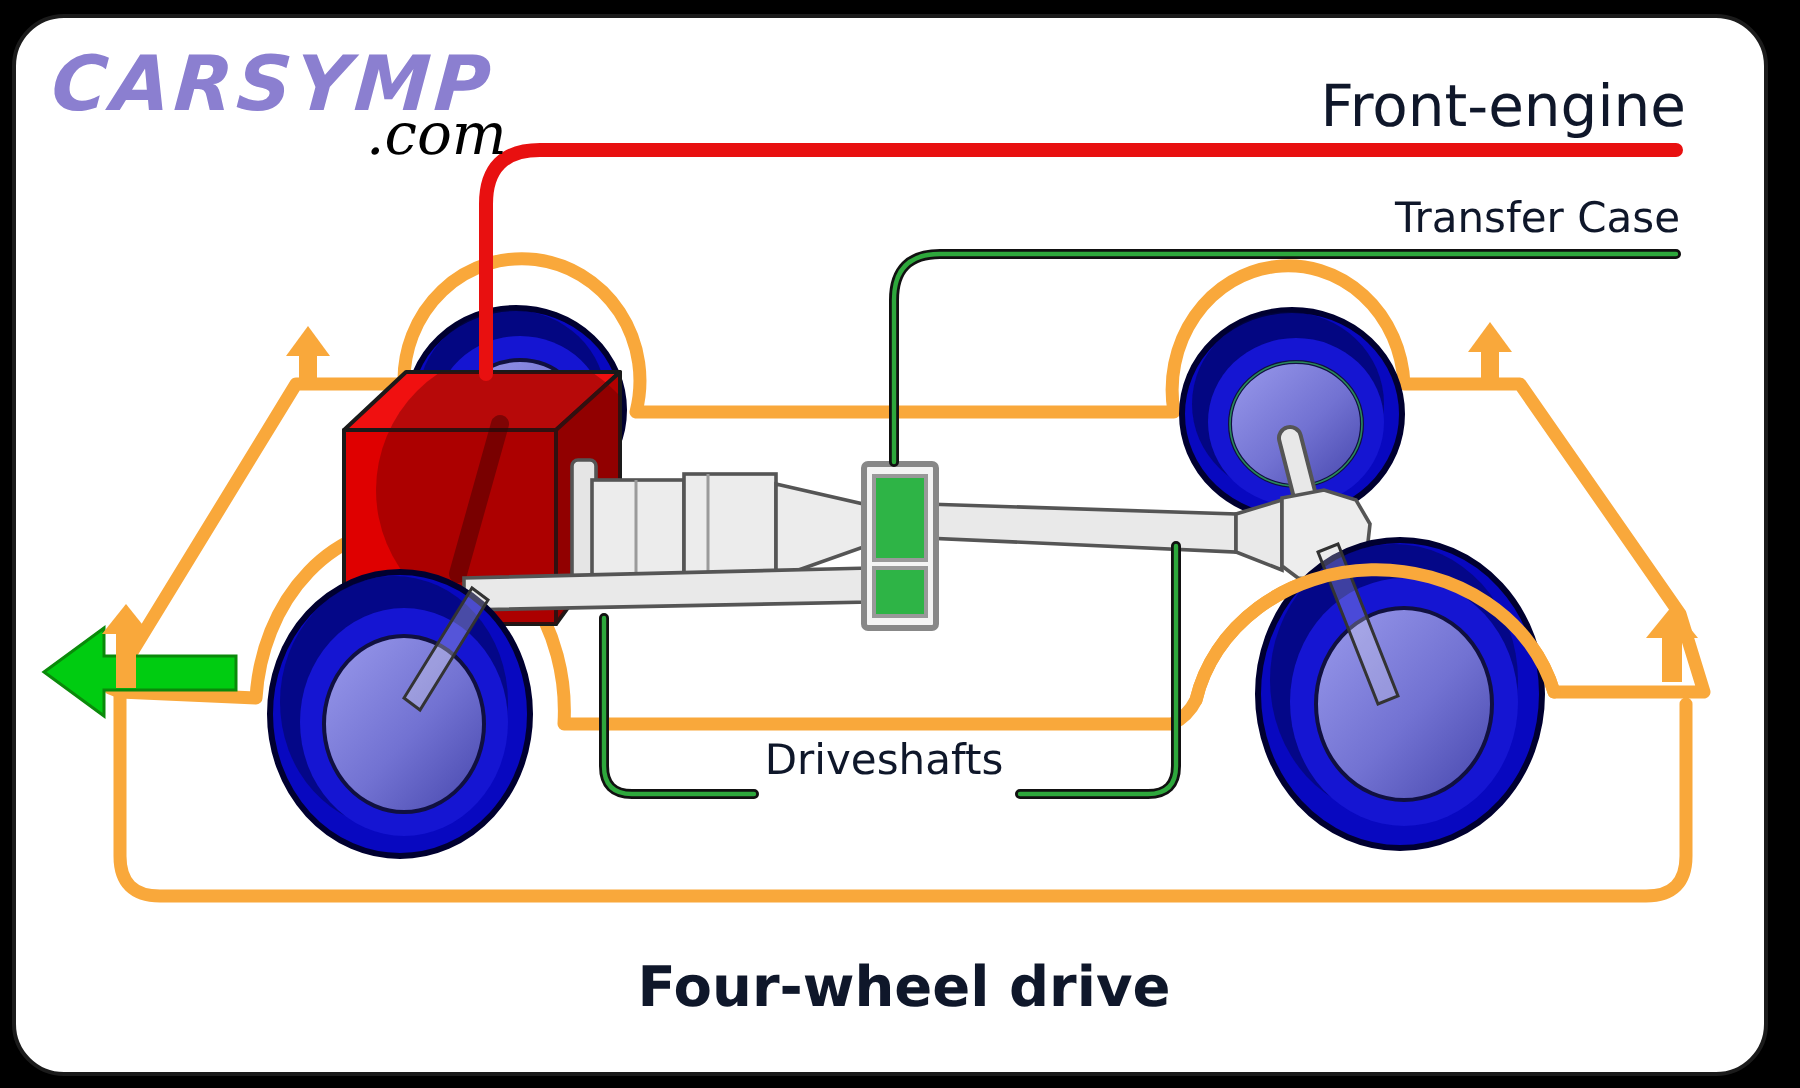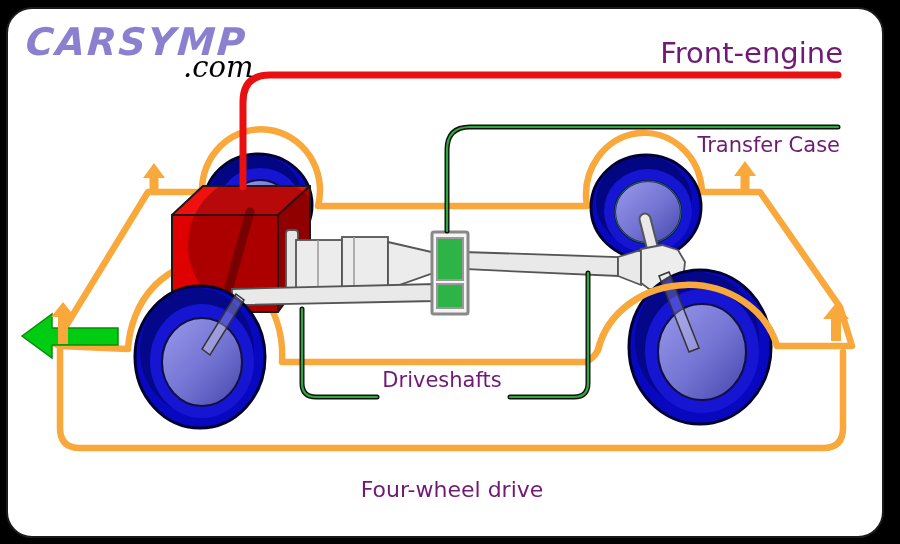--- a/index.html
+++ b/index.html
@@ -2,29 +2,29 @@
 <html><head>
 <meta charset="utf-8">
 <style>
   html,body{margin:0;padding:0;}
   body{width:900px;height:544px;position:relative;overflow:hidden;background:#ffffff;
        font-family:"DejaVu Sans","Liberation Sans",sans-serif;}
   .frame{position:absolute;left:0;top:0;width:900px;height:544px;background:#000;}
   .card{position:absolute;left:6px;top:7px;width:878px;height:531px;background:#fff;
         border:2px solid #1b1b1b;border-radius:26px;box-sizing:border-box;}
   svg.scene{position:absolute;left:0;top:0;width:900px;height:544px;}
-  .txt{position:absolute;color:#701a75;white-space:nowrap;}
+  .txt{position:absolute;color:#0f172a;white-space:nowrap;}
   .logo-brand{left:26px;top:20px;font-size:38px;font-weight:bold;font-style:italic;
               letter-spacing:2px;color:#8b7fd0;transform:skewX(-4deg);}
   .logo-tld{left:183px;top:50px;font-family:"DejaVu Serif","Liberation Serif",serif;
             font-style:italic;font-size:29px;color:#000000;}
   .lbl-front-engine{left:600px;top:36px;width:243px;text-align:right;font-size:29px;}
-  .lbl-transfer-case{left:640px;top:97px;width:200px;text-align:right;font-size:21px;margin-top:36px;}
+  .lbl-transfer-case{left:640px;top:97px;width:200px;text-align:right;font-size:21px;}
   .lbl-driveshafts{left:372px;top:368px;width:140px;text-align:center;font-size:21px;}
-  .diagram-title{left:277px;top:477px;width:350px;text-align:center;font-size:22px;}
+  .diagram-title{left:277px;top:477px;width:350px;text-align:center;font-size:28px;font-weight:bold;}
 </style>
 </head>
 <body>
 
 <div class="frame"></div>
 <div class="card"></div>
 
 <svg class="scene" viewBox="0 0 900 544">
   <defs>
     <linearGradient id="hubGrad" x1="0" y1="0" x2="1" y2="1">

